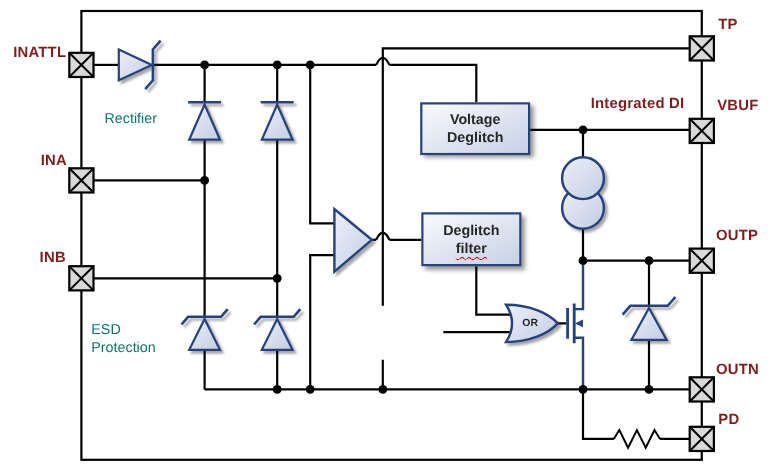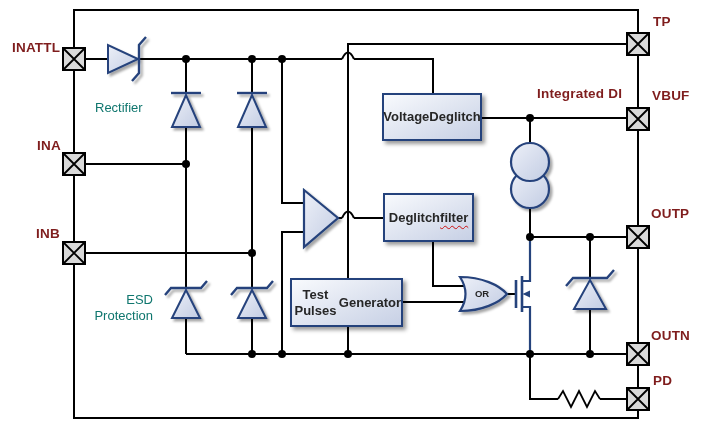--- a/index.html
+++ b/index.html
@@ -1,25 +1,25 @@
 <!DOCTYPE html>
 <html><head>
 <meta charset="utf-8">
 <style>
   html,body{margin:0;padding:0;background:#fff;}
   .stage{position:relative;width:705px;height:428px;background:#ffffff;
          font-family:"Liberation Sans",sans-serif;overflow:hidden;}
   svg{position:absolute;left:0;top:0;}
   .lbl{position:absolute;font-size:13.5px;font-weight:bold;color:#7f1d1d;white-space:nowrap;letter-spacing:0.2px;}
   .lbl-reg{position:absolute;font-size:13px;font-weight:normal;color:#0f766e;white-space:nowrap;}
-  .lbl-center{text-align:right;}
+  .lbl-center{text-align:left;}
   .block{position:absolute;box-sizing:border-box;border:2px solid #24427C;
          background:linear-gradient(155deg,#f8fafd 0%,#e2e7f2 45%,#c7d0e5 100%);
          box-shadow:3px 3px 4px rgba(0,0,0,0.40);
-         display:flex;align-items:center;justify-content:center;
+         display:flex;flex-direction:column;align-items:center;justify-content:center;
          font-size:13px;font-weight:bold;color:#262626;line-height:16px;text-align:center;}
   .wavy{text-decoration:underline;text-decoration-style:wavy;text-decoration-color:#cc1111;
         text-decoration-thickness:1px;text-underline-offset:3px;}
   .or-lbl{position:absolute;font-size:9.5px;font-weight:bold;color:#262626;text-align:center;}
 </style>
 </head>
 <body>
 
 <div class="stage">
 
@@ -185,24 +185,20 @@
   <div class="block" style="left:382px;top:93px;width:100px;height:48px;">
     <span>Voltage</span>
     <span>Deglitch</span>
   </div>
 
   <div class="block" style="left:383px;top:193px;width:91px;height:49px;">
     <span>Deglitch</span>
     <span class="wavy">filter</span>
   </div>
 
-  <div class="block" style="left:290px;top:278px;width:113px;height:49px;">
-    <span>Test Pulses</span>
-    <span>Generator</span>
-  </div>
 
   <div class="lbl" style="left:12px;top:40px;">INATTL</div>
   <div class="lbl" style="left:37px;top:138px;">INA</div>
   <div class="lbl" style="left:36px;top:226px;">INB</div>
 
   <div class="lbl" style="left:653px;top:14px;">TP</div>
   <div class="lbl" style="left:652px;top:88px;">VBUF</div>
   <div class="lbl" style="left:651px;top:206px;">OUTP</div>
   <div class="lbl" style="left:651px;top:328px;">OUTN</div>
   <div class="lbl" style="left:653px;top:373px;">PD</div>

